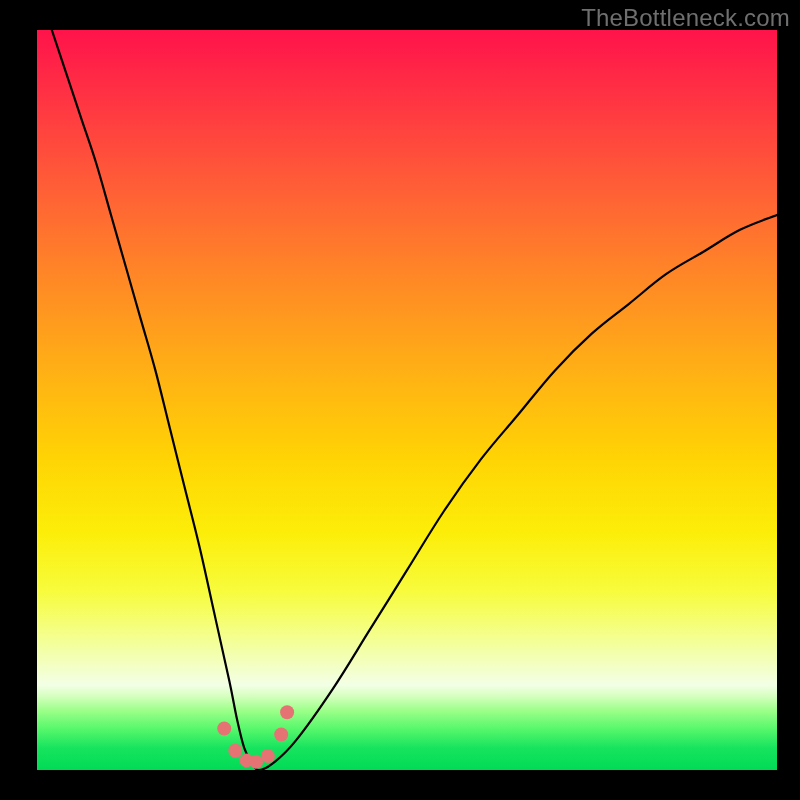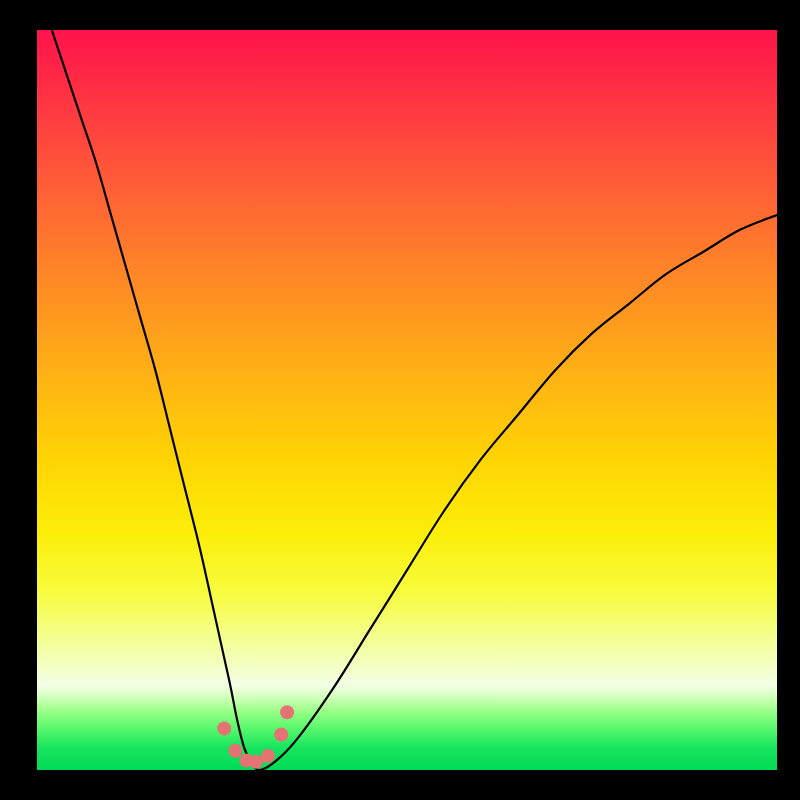--- a/index.html
+++ b/index.html
@@ -59,20 +59,21 @@
     left: 0;
     top: 0;
     width: 740px;
     height: 740px;
   }
 </style>
 </head>
 <body>
 
 <div class="frame">
+  <div class="watermark">TheBottleneck.com</div>
   <div class="plot">
     <svg class="curve" viewBox="0 0 740 740" preserveAspectRatio="none">
       <path id="curvePath" fill="none" stroke="#000" stroke-width="2.2" stroke-linecap="round" stroke-linejoin="round" d="M 14.80 0.00 C 17.46 7.99, 24.27 28.42, 29.60 44.40 C 34.93 60.38, 39.07 72.82, 44.40 88.80 C 49.73 104.78, 53.87 115.88, 59.20 133.20 C 64.53 150.52, 68.67 166.35, 74.00 185.00 C 79.33 203.65, 83.47 218.15, 88.80 236.80 C 94.13 255.45, 98.27 269.95, 103.60 288.60 C 108.93 307.25, 113.07 320.42, 118.40 340.40 C 123.73 360.38, 127.87 378.29, 133.20 399.60 C 138.53 420.91, 142.67 437.49, 148.00 458.80 C 153.33 480.11, 157.47 495.36, 162.80 518.00 C 168.13 540.64, 172.27 560.62, 177.60 584.60 C 182.93 608.58, 188.40 632.55, 192.40 651.20 C 196.40 669.85, 197.14 676.21, 199.80 688.20 C 202.46 700.19, 204.54 709.81, 207.20 717.80 C 209.86 725.79, 211.94 728.60, 214.60 732.60 C 217.26 736.60, 218.00 740.00, 222.00 740.00 C 226.00 740.00, 230.14 737.93, 236.80 732.60 C 243.46 727.27, 248.34 723.72, 259.00 710.40 C 269.66 697.08, 282.68 678.58, 296.00 658.60 C 309.32 638.62, 319.68 620.71, 333.00 599.40 C 346.32 578.09, 356.68 561.51, 370.00 540.20 C 383.32 518.89, 393.68 500.98, 407.00 481.00 C 420.32 461.02, 430.68 446.52, 444.00 429.20 C 457.32 411.88, 467.68 400.78, 481.00 384.80 C 494.32 368.82, 504.68 355.05, 518.00 340.40 C 531.32 325.75, 541.68 315.39, 555.00 303.40 C 568.32 291.41, 578.68 284.46, 592.00 273.80 C 605.32 263.14, 615.68 253.52, 629.00 244.20 C 642.32 234.88, 652.68 229.99, 666.00 222.00 C 679.32 214.01, 689.68 206.46, 703.00 199.80 C 716.32 193.14, 733.34 187.66, 740.00 185.00"></path>
       <g id="markerGroup">
           <circle cx="187.22" cy="698.56" r="7" fill="#e57373"></circle>
           <circle cx="198.32" cy="720.76" r="7" fill="#e57373"></circle>
           <circle cx="209.42" cy="730.38" r="7" fill="#e57373"></circle>
           <circle cx="219.04" cy="731.86" r="7" fill="#e57373"></circle>
           <circle cx="230.88" cy="725.94" r="7" fill="#e57373"></circle>
           <circle cx="244.20" cy="704.48" r="7" fill="#e57373"></circle>

